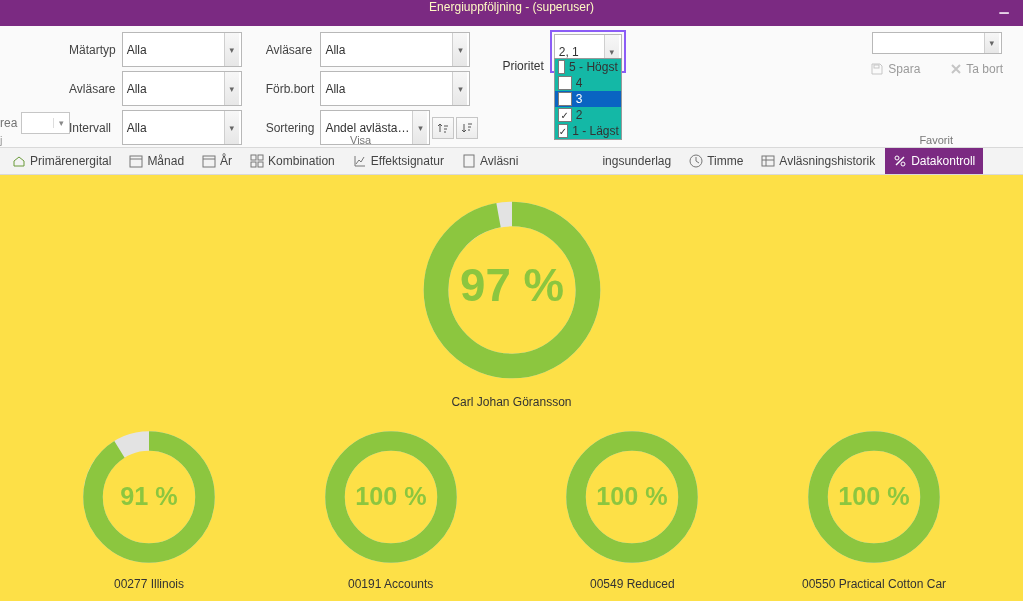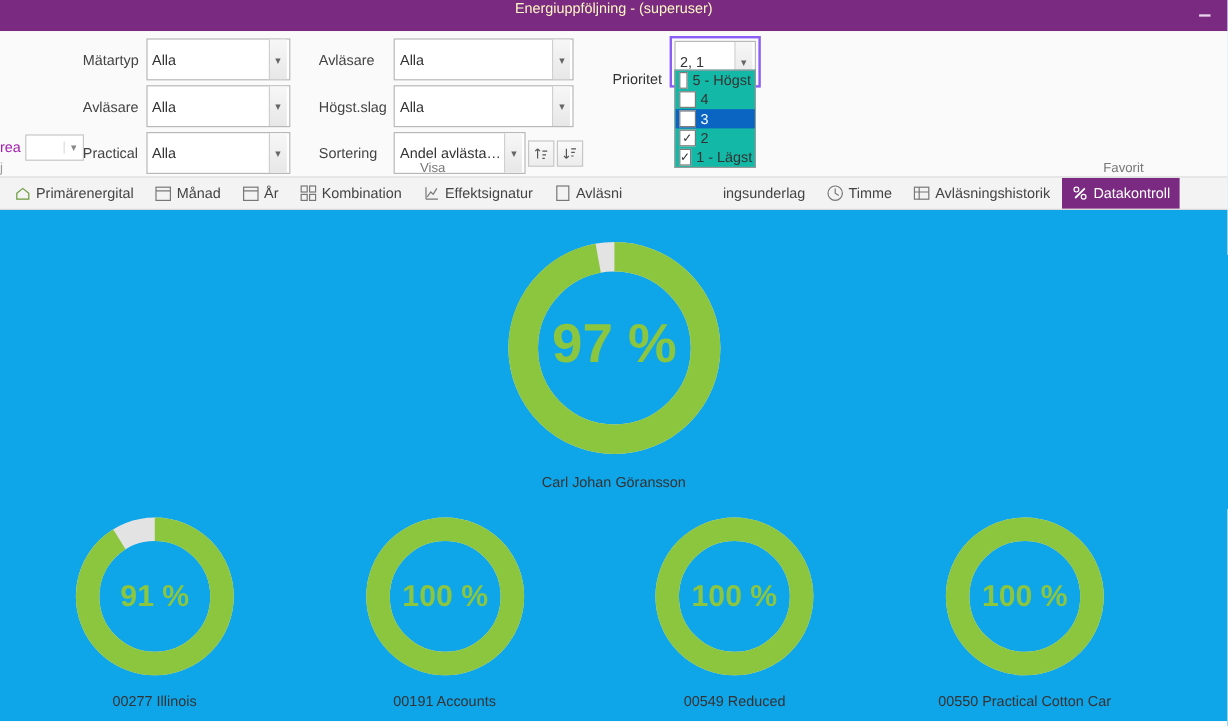--- a/index.html
+++ b/index.html
@@ -35,28 +35,28 @@
 .prio-panel .opt .cb.checked:after{content:"✓"}
 
 .tabs{display:flex;align-items:center;height:26px;background:#f3f3f3;border-bottom:1px solid #d9d9d9;padding:0 4px;gap:2px;overflow:hidden}
 .tab{display:flex;align-items:center;gap:4px;padding:0 8px;height:26px;font-size:12px;color:#444;white-space:nowrap}
 .tab.active{background:#7b2a82;color:#fff}
 .tab svg{flex:0 0 auto}
 .tab .txt{white-space:nowrap}
 .tabs .cut{color:#444}
 
 .leftfrag{position:absolute;left:0;top:86px;display:flex;align-items:center;gap:2px}
-.leftfrag .txt{font-size:12px;color:#a21caf;padding-right:2px}
+.leftfrag .txt{font-size:12px;color:#737373;padding-right:2px}
 .leftfrag .sel{width:46px;height:20px;border:1px solid #c6c6c6;background:#fff;display:flex;align-items:center;justify-content:flex-end;padding-right:1px}
 .leftfrag .sel:after{content:"▾";font-size:9px;color:#888;width:14px;text-align:center;border-left:1px solid #ddd}
 .leftfrag .under{position:absolute;left:0;top:22px;font-size:11px;color:#999}
 
-.canvas{position:relative;padding:20px 8px 10px 8px;background:#0ea5e9}
+.canvas{position:relative;padding:20px 8px 10px 8px;background:#fde047}
 .bigwrap{display:flex;flex-direction:column;align-items:center;margin-bottom:18px}
-.row4{display:flex;justify-content:flex-start}
+.row4{display:flex;justify-content:center}
 .cell{display:flex;flex-direction:column;align-items:center;width:24%}
 .donut-label{font-size:12px;color:#333;margin-top:10px;text-align:center}
 .donut-big .pct{font-size:24px;font-weight:600;fill:#8cc63f}
 .donut-sm .pct{font-size:18px;font-weight:600;fill:#8cc63f}
 
 .truncate{overflow:hidden;text-overflow:ellipsis;white-space:nowrap}
 </style>
 </head>
 <body>
 
@@ -80,34 +80,34 @@
       <label>Mätartyp</label>
       <div class="select w120">
         <span>Alla</span>
           <span class="caret"></span>
       </div>
       <label>Avläsare</label>
       <div class="select w120">
         <span>Alla</span>
           <span class="caret"></span>
       </div>
-      <label>Practical</label>
+      <label>Intervall</label>
       <div class="select w120">
         <span>Alla</span>
           <span class="caret"></span>
       </div>
     </div>
 
     <div class="col">
       <label>Avläsare</label>
       <div class="select" style="width:150px">
         <span>Alla</span>
           <span class="caret"></span>
       </div>
-      <label>Högst.slag</label>
+      <label>Förb.bort</label>
       <div class="select" style="width:150px">
         <span>Alla</span>
           <span class="caret"></span>
       </div>
       <label>Sortering</label>
       <div class="sort-row">
         <div class="select w110 truncate">
           <span class="truncate" style="max-width:86px">Andel avlästa mätare</span>
             <span class="caret"></span>
         </div>
@@ -149,20 +149,43 @@
               <span>2</span>
             </div>
           <div class="opt">
               <span class="cb checked"></span>
               <span>1 - Lägst</span>
             </div>
         </div>
       </div>
     </div>
 
+    <div class="rhs">
+      <div class="rhs-row">
+        <div class="select" style="width:130px;height:22px">
+          <span></span>
+            <span class="caret"></span>
+        </div>
+      </div>
+      <div class="rhs-row" style="gap:22px">
+        <div class="rhs-btn">
+          <svg width="14" height="14" viewBox="0 0 14 14">
+              <path d="M2 2h8l2 2v8H2z" fill="none" stroke="#9a9a9a"></path>
+              <rect x="4" y="3" width="5" height="3" fill="none" stroke="#9a9a9a"></rect>
+            </svg>
+          <span>Spara</span>
+        </div>
+        <div class="rhs-btn">
+          <svg width="12" height="12" viewBox="0 0 12 12">
+              <path d="M2 2l8 8M10 2l-8 8" stroke="#9a9a9a" stroke-width="2"></path>
+            </svg>
+          <span>Ta bort</span>
+        </div>
+      </div>
+    </div>
   </div>
   <span class="section-label" style="left:350px;bottom:1px">Visa</span>
   <span class="section-label" style="right:70px;bottom:1px">Favorit</span>
 </div>
 
 <div class="tabs">
   <div class="tab">
     <svg width="14" height="14" viewBox="0 0 14 14">
         <path d="M2 7l5-4 5 4v5H2z" fill="none" stroke="#6a9a3a"></path>
       </svg>

